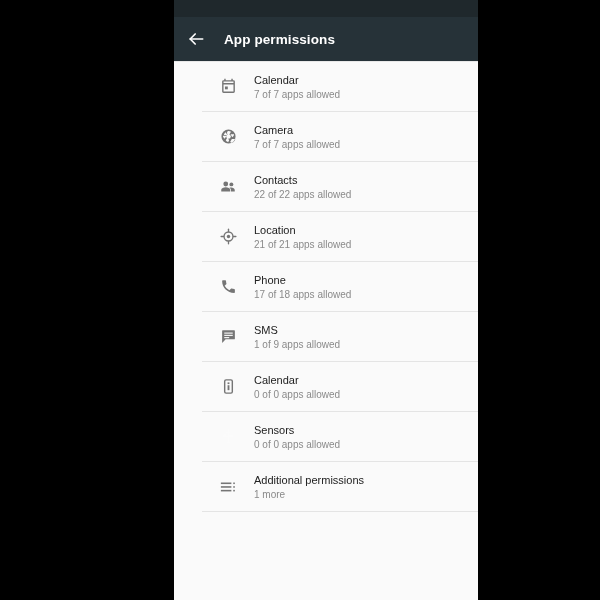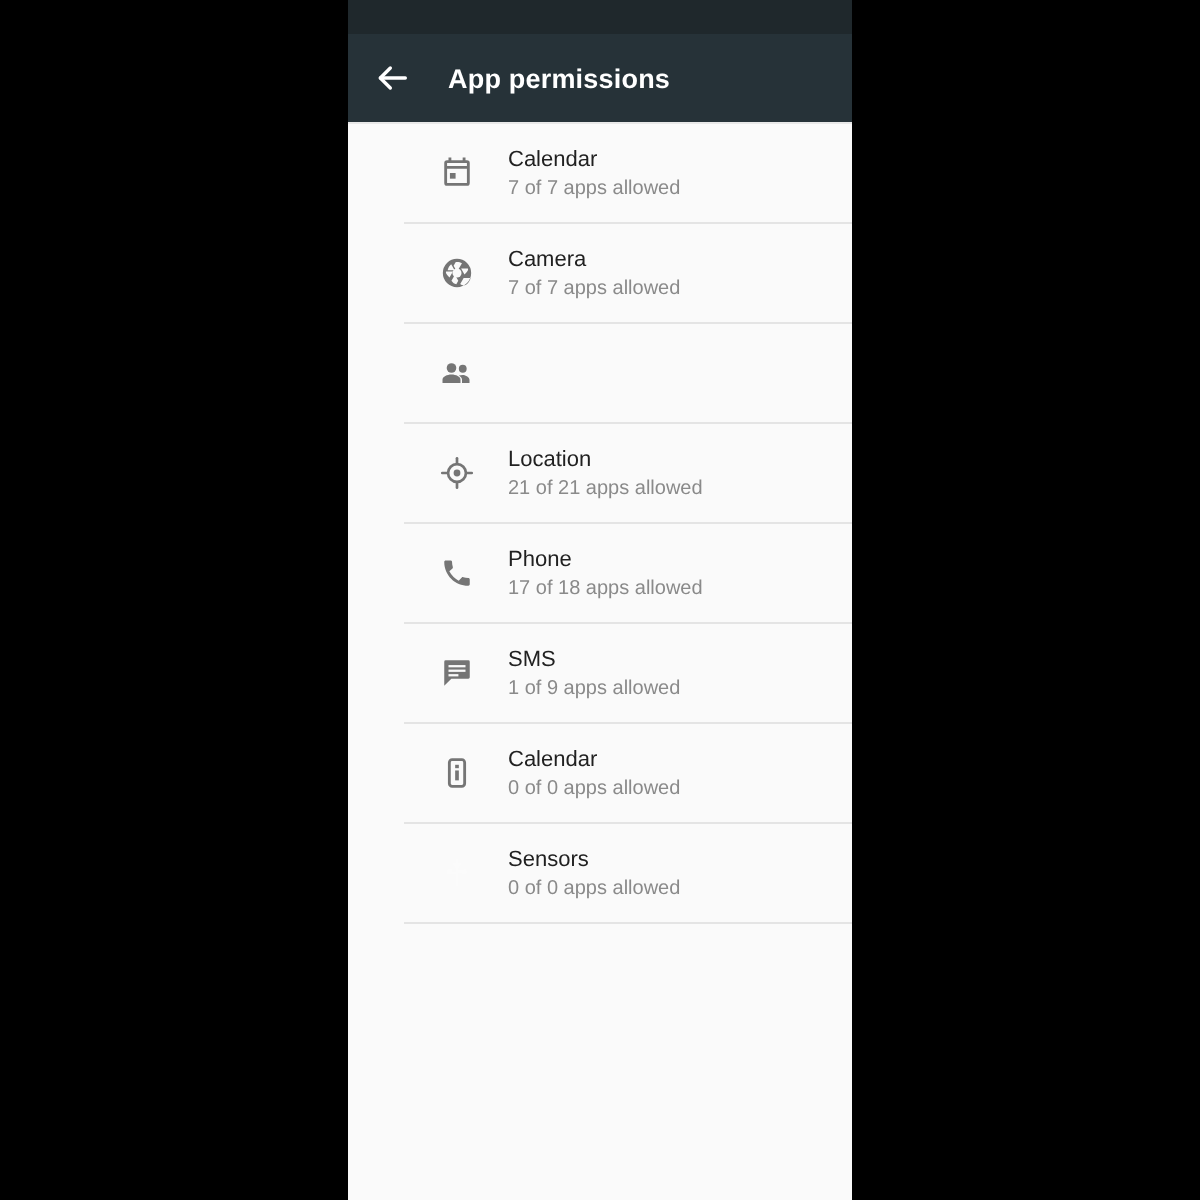--- a/index.html
+++ b/index.html
@@ -12,21 +12,21 @@
     background: #000000;
     font-family: "Liberation Sans", sans-serif;
     overflow: hidden;
     position: relative;
   }
 
   #phone-viewport {
     position: absolute;
     left: 174px;
     top: 0;
-    width: 252px;
+    width: 304px;
     height: 600px;
     background: #fafafa;
     overflow: hidden;
   }
 
   .status-bar {
     height: 17px;
     background: #1f282c;
     width: 100%;
   }
@@ -162,20 +162,24 @@
 
     <div class="perm-row">
       <div class="perm-icon">
         <svg width="18" height="18" viewBox="0 0 24 24" fill="#757575">
           <circle cx="9" cy="8" r="3.2"></circle>
           <circle cx="16.5" cy="8.5" r="2.6"></circle>
           <path d="M9 12.4c-3 0-6 1.5-6 3.4V18h12v-2.2c0-1.9-3-3.4-6-3.4z"></path>
           <path d="M16.5 12.6c-.9 0-1.8.15-2.6.45 1.3.8 2.1 1.8 2.1 2.75V18h5v-2.1c0-1.7-2.4-3.3-4.5-3.3z"></path>
         </svg>
       </div>
+      <div class="perm-text">
+        <div class="perm-title">Contacts</div>
+        <div class="perm-sub">22 of 22 apps allowed</div>
+      </div>
     </div>
 
     <div class="perm-row">
       <div class="perm-icon">
         <svg width="17" height="17" viewBox="0 0 24 24" fill="none" stroke="#757575" stroke-width="1.9">
           <circle cx="12" cy="12" r="6.3"></circle>
           <circle cx="12" cy="12" r="2.4" fill="#757575" stroke="none"></circle>
           <line x1="12" y1="1.6" x2="12" y2="5" stroke-linecap="round"></line>
           <line x1="12" y1="19" x2="12" y2="22.4" stroke-linecap="round"></line>
           <line x1="1.6" y1="12" x2="5" y2="12" stroke-linecap="round"></line>
@@ -240,18 +244,34 @@
           <circle cx="17.2" cy="11" r="1.9"></circle>
           <rect x="12" y="10.2" width="5" height="1.8"></rect>
         </svg>
       </div>
       <div class="perm-text">
         <div class="perm-title">Sensors</div>
         <div class="perm-sub">0 of 0 apps allowed</div>
       </div>
     </div>
 
+    <div class="perm-row">
+      <div class="perm-icon">
+        <svg width="18" height="18" viewBox="0 0 24 24" fill="#757575">
+          <rect x="2.5" y="6" width="14" height="2.1"></rect>
+          <rect x="2.5" y="10.9" width="14" height="2.1"></rect>
+          <rect x="2.5" y="15.8" width="14" height="2.1"></rect>
+          <rect x="19" y="6" width="2.1" height="2.1"></rect>
+          <rect x="19" y="10.9" width="2.1" height="2.1"></rect>
+          <rect x="19" y="15.8" width="2.1" height="2.1"></rect>
+        </svg>
+      </div>
+      <div class="perm-text">
+        <div class="perm-title">Additional permissions</div>
+        <div class="perm-sub">1 more</div>
+      </div>
+    </div>
 
   </div>
 
   <div class="list-tail"></div>
 
 </div>
 
 </body></html>

